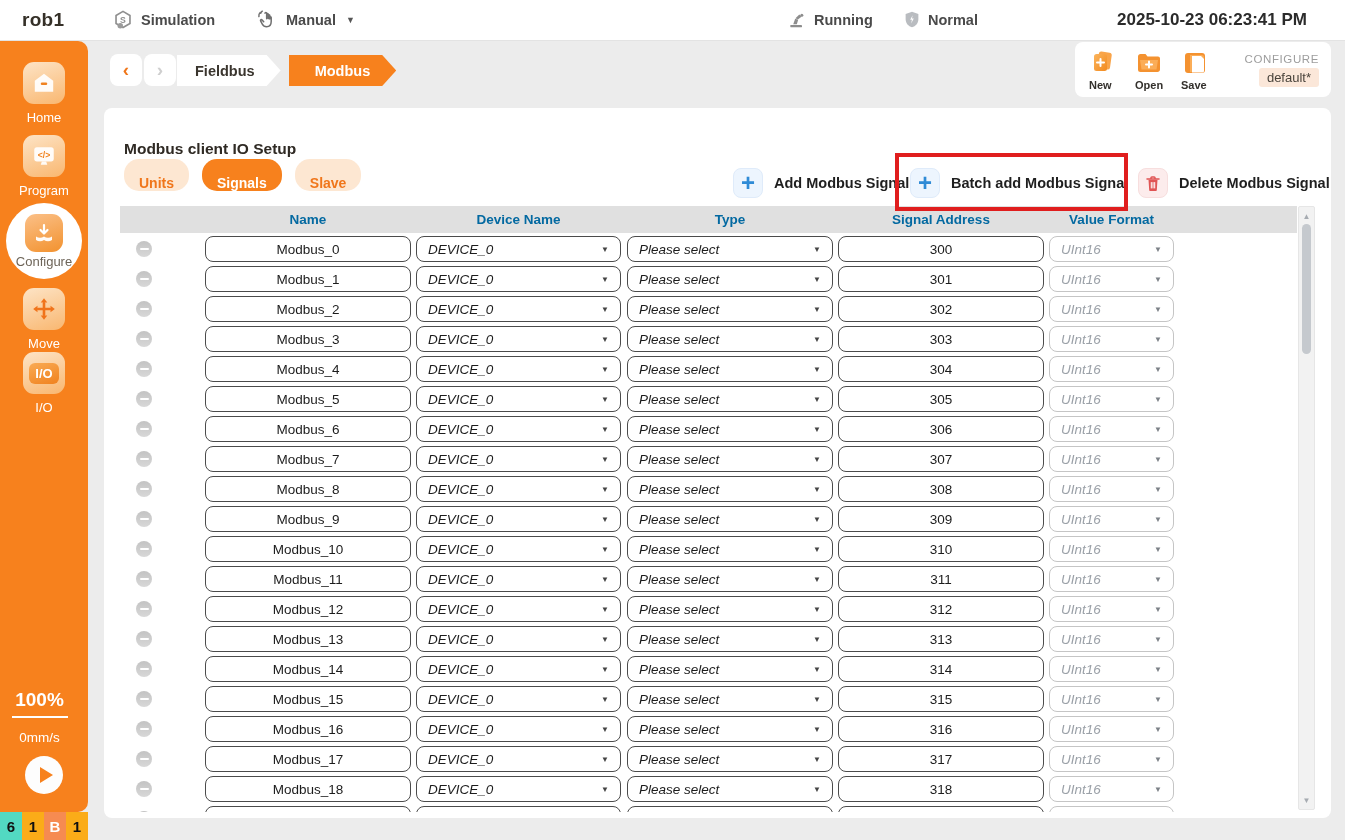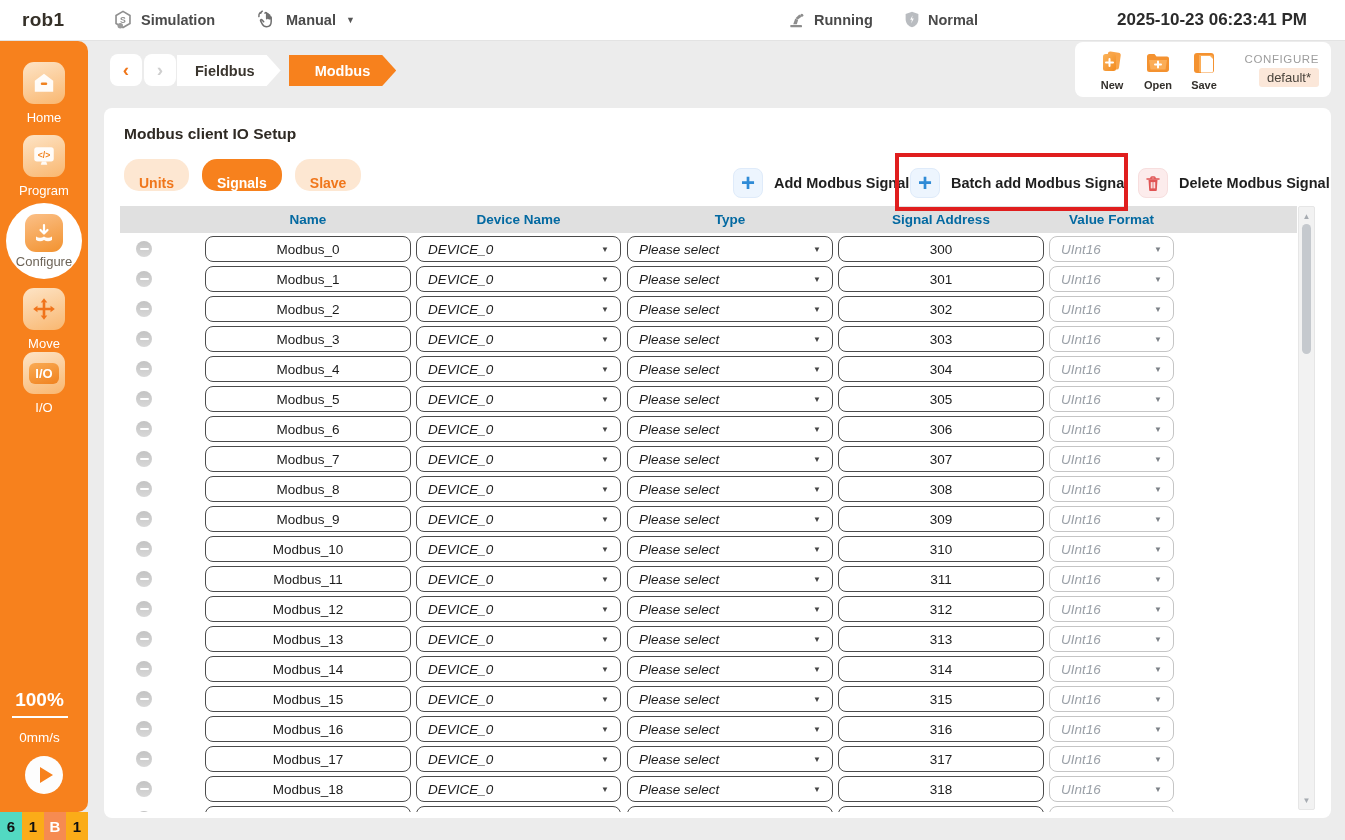--- a/index.html
+++ b/index.html
@@ -48,28 +48,28 @@
   .sq-btn.back { color:#F0771B; }
   .sq-btn.fwd { color:#cfcfcf; }
   .crumbs { position:absolute; top:55px; left:177px; display:flex; z-index:3;gap:20px; }
   .crumb { height:31px; display:flex; align-items:center; font-size:14.5px; font-weight:700; padding:0 26px 0 18px;
            clip-path:polygon(0 0, calc(100% - 14px) 0, 100% 50%, calc(100% - 14px) 100%, 0 100%); }
   .crumb.first { background:#fff; color:#3a352e; z-index:2; }
   .crumb.active { background:#F7811D; color:#fff; z-index:1; margin-left:-12px; padding-left:26px; }
 
   
   .files-card { position:absolute; top:42px; left:1075px; width:256px; height:55px; background:#fff; border-radius:8px; display:flex; align-items:center; padding:0 12px 0 14px; z-index:3; }
-  .file-act { display:flex; flex-direction:column; align-items:center; gap:2px; width:46px; font-size:11px; color:#33302c; font-weight:600; }
+  .file-act { display:flex; flex-direction:column; gap:2px; width:46px; font-size:11px; color:#33302c; font-weight:600; }
   .cfg-block { margin-left:auto; text-align:right; }
   .cfg-title { font-size:11.5px; color:#9d9d9d; letter-spacing:.6px; margin-bottom:3px; }
   .cfg-value { display:inline-block; font-size:13px; color:#4a443c; background:#FBE7D9; border-radius:3px; padding:2px 8px; }
 
   
   .main-card { position:absolute; left:104px; top:108px; width:1227px; height:710px; background:#fff; border-radius:8px; z-index:2; }
-  .main-title { position:absolute; left:20px; top:17px; font-size:15.5px; font-weight:800; color:#2f2a24; }
+  .main-title { position:absolute; left:20px; top:32px; font-size:15.5px; font-weight:800; color:#2f2a24; }
   .tabs { position:absolute; left:20px; top:51px; display:flex; gap:13px; }
   .tab { height:29px; border:none; border-radius:15px; padding:16px 15px; font-size:14px; font-weight:700; font-family:inherit; background:#FDE7D2; color:#F0761B; }
   .tab.active { background:#F7811D; color:#fff; }
 
   .act-group { position:absolute; display:flex; align-items:center; gap:11px; font-size:14.5px; font-weight:600; color:#1f1f1f; }
   .act-add { left:629px; top:60px; }
   .act-batch { left:806px; top:60px; }
   .act-delete { left:1034px; top:60px; }
   .icon-box { width:30px; height:30px; border-radius:8px; display:flex; align-items:center; justify-content:center; }
   .icon-box.blue { background:#EDF5FE; border:1px solid #DFEBFA; color:#2F8BD6; font-size:24px; font-weight:800; line-height:1; }

